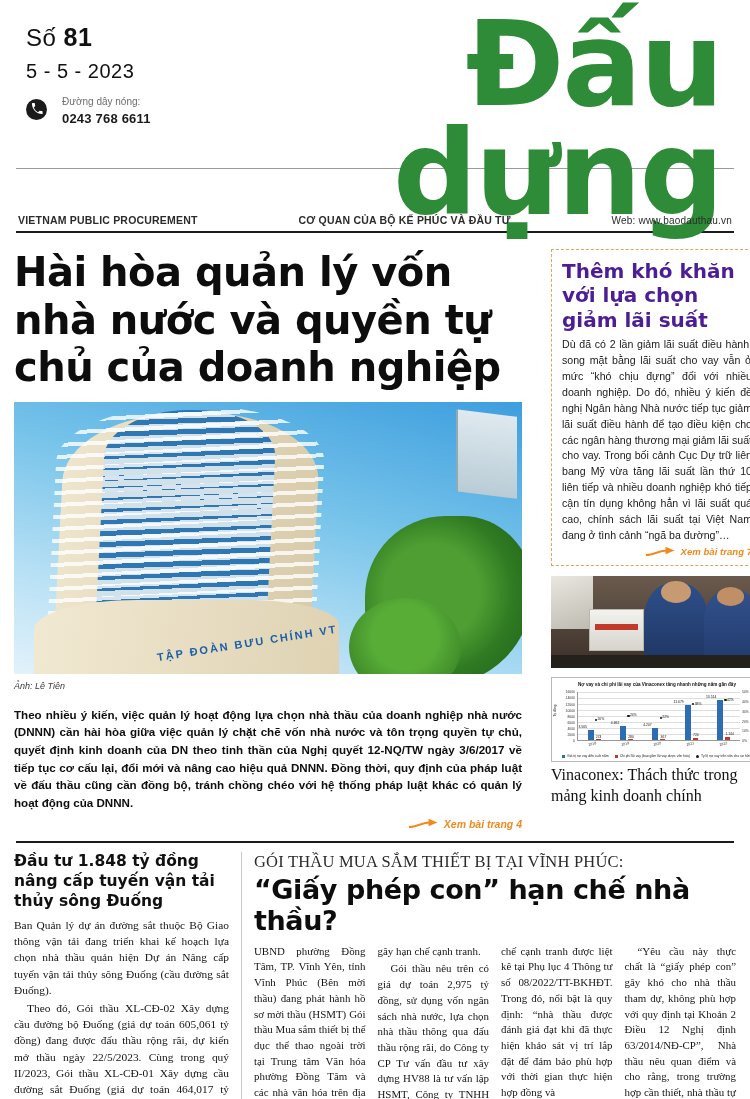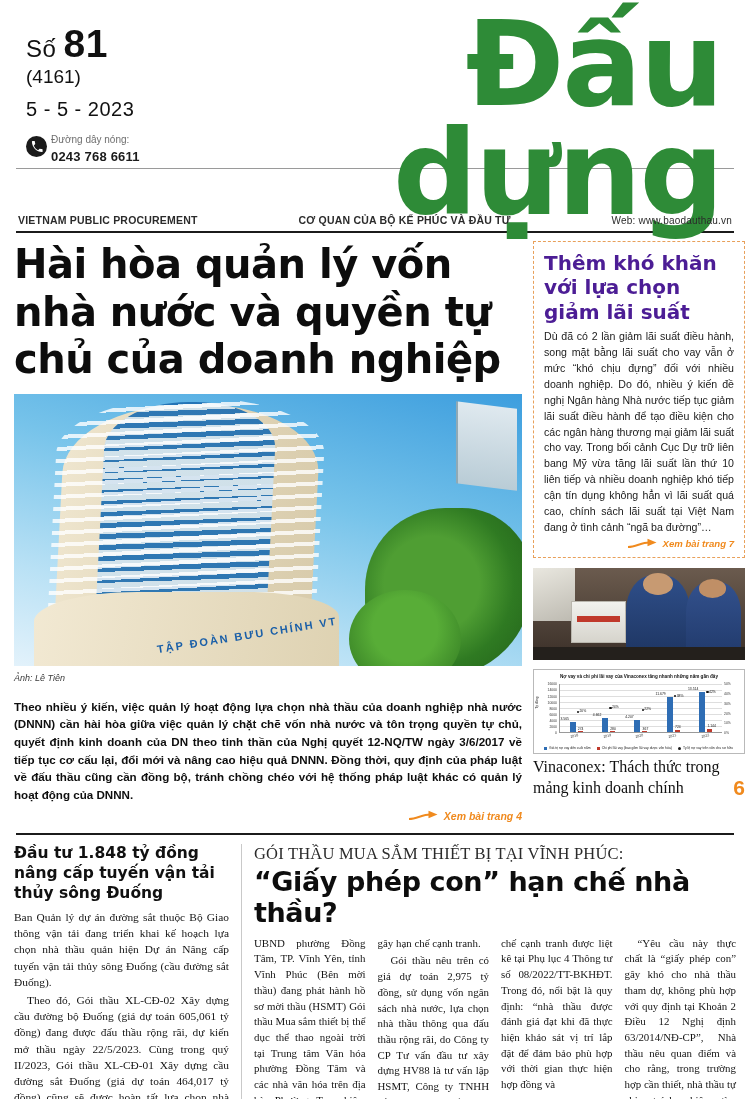--- a/index.html
+++ b/index.html
@@ -10,25 +10,25 @@
     font-family:"Liberation Sans", sans-serif;
     color:#111;
     overflow:hidden;
   }
   .page { position:relative; width:750px; height:1099px; padding:0 14px; }
 
   
   .masthead { display:flex; align-items:flex-start; height:168px; padding-top:16px; }
   .mh-left { width:175px; flex:0 0 175px; padding-left:12px; padding-top:8px; }
   .issue-no { font-size:24px; font-weight:400; letter-spacing:.5px; line-height:1.05; }
-  .issue-no b { font-size:39px; font-weight:bold;margin-top:22px; }
+  .issue-no b { font-size:25px; font-weight:bold;margin-top:22px; }
   .issue-sub { font-size:19px; margin-top:1px; letter-spacing:0px; }
   .weekday { font-size:22px; font-weight:bold; color:#e8792a; margin-top:9px; letter-spacing:.3px; }
   .issue-date { font-size:20px; margin-top:10px; letter-spacing:.5px; }
-  .hotline { display:flex; align-items:center; margin-top:8px; gap:4px; }
+  .hotline { display:flex; align-items:center; margin-top:8px; gap:15px; }
   .phone-circle {
     width:21px; height:21px; border-radius:50%; background:#1b1b1b;
     display:flex; align-items:center; justify-content:center; flex:0 0 21px;
   }
   .phone-circle svg { width:12px; height:12px; fill:#fff; }
   .hotline-txt { line-height:1.12; }
   .hotline-lbl { font-size:10px; color:#6e6e6e; }
   .hotline-num { font-size:13px; font-weight:bold; color:#1b1b1b; letter-spacing:.2px; }
 
   .mh-title { flex:1; text-align:right; padding-right:14px; }
@@ -43,21 +43,21 @@
   .mh-meta {
     display:flex; justify-content:space-between; align-items:center;
     font-size:10.5px; font-weight:bold; color:#2b2b2b;
     padding:6px 4px 5px 4px; letter-spacing:.2px;margin-top:39px;
   }
   .mh-meta .center { flex:1; text-align:center; }
   .mh-meta .right { font-weight:normal; font-size:10px; }
   .mh-rule2 { border-top:2px solid #1b1b1b; margin:0 2px 0 2px; }
 
   
-  .body-grid { display:flex; gap:11px; margin-top:8px; }
+  .body-grid { display:flex; gap:29px; margin-top:16px; }
   .col-main { width:508px; flex:0 0 508px; }
   .col-side { width:212px; flex:0 0 212px; }
 
   
   h1.lead {
     font-family:"DejaVu Sans", sans-serif;
     font-size:40px; font-weight:bold; line-height:1.19;
     margin:0 0 10px 0; color:#0d0d0d; letter-spacing:-.5px;
   }
 
@@ -232,21 +232,20 @@
 <body>
 
 <div class="page">
 
   <div class="masthead">
     <div class="mh-left">
       <div class="issue-no">
         <span>Số</span>
         <b>81</b>
       </div>
-      <div class="issue-sub">(4161)</div>
       <div class="issue-date">5 - 5 - 2023</div>
       <div class="hotline">
         <span class="phone-circle">
           <svg viewBox="0 0 24 24">
               <path d="M6.6 10.8c1.7 3.3 4.3 6 7.6 7.6l2.5-2.5c.4-.4.9-.5 1.3-.3 1.2.4 2.6.6 4 .6.7 0 1.2.5 1.2 1.2V21c0 .7-.5 1.2-1.2 1.2C11.3 22.2 1.8 12.7 1.8 1.2 1.8.5 2.3 0 3 0h3.6c.7 0 1.2.5 1.2 1.2 0 1.4.2 2.8.6 4 .1.4 0 .9-.3 1.3l-2.5 2.5z"></path>
             </svg>
         </span>
         <span class="hotline-txt">
           <span class="hotline-lbl">Đường dây nóng:</span><br>
           <span class="hotline-num">0243 768 6611</span>

